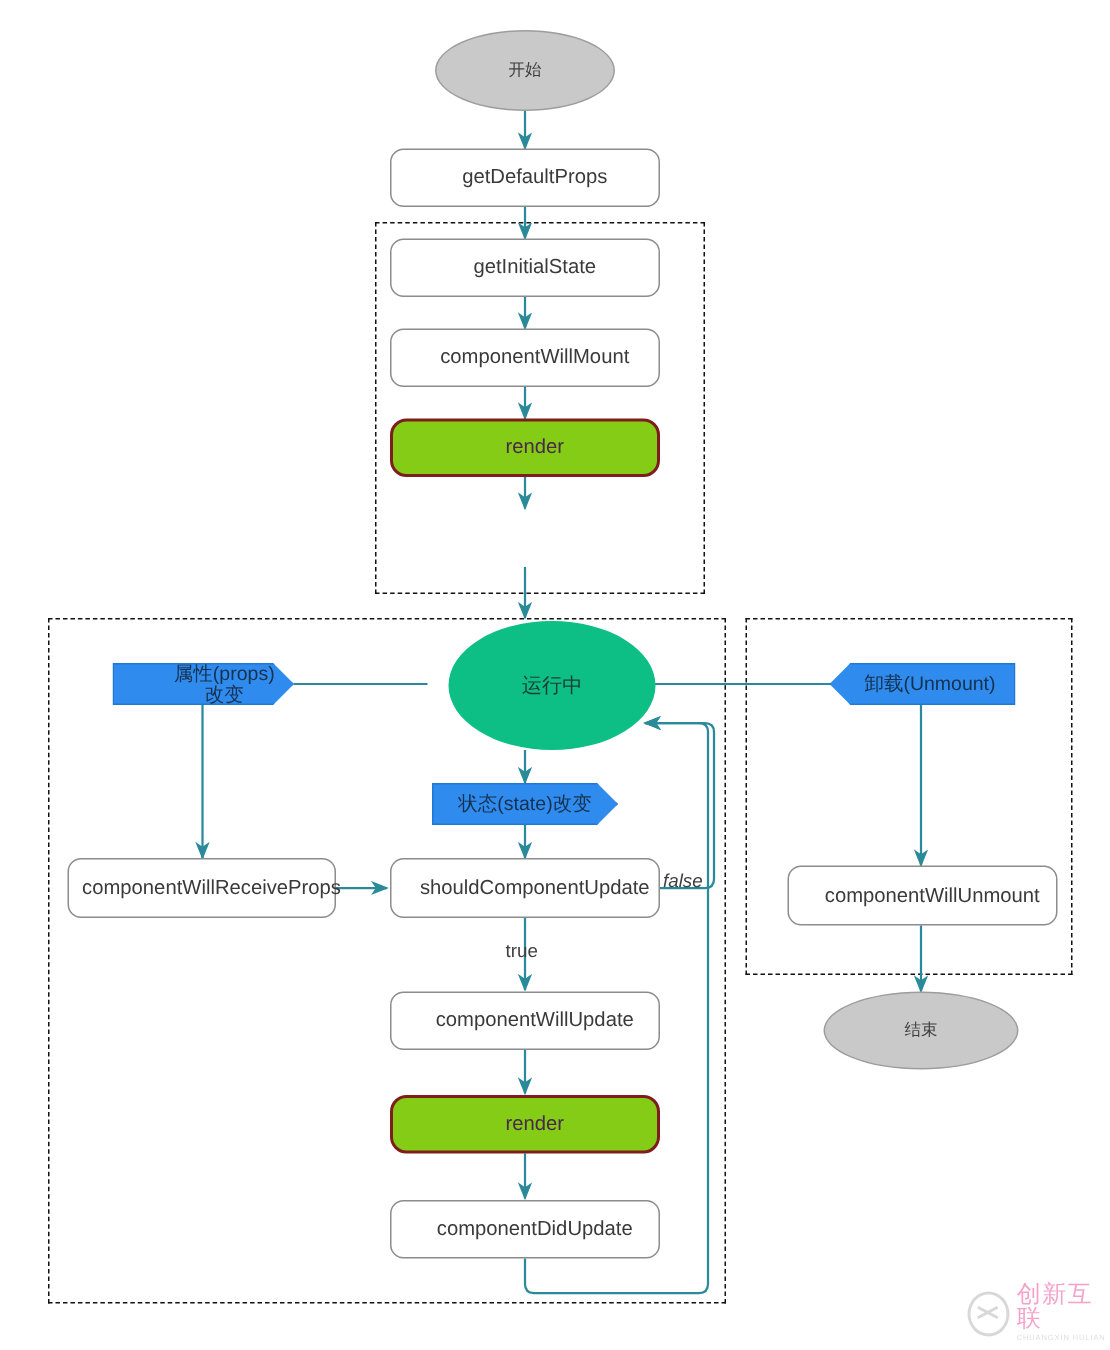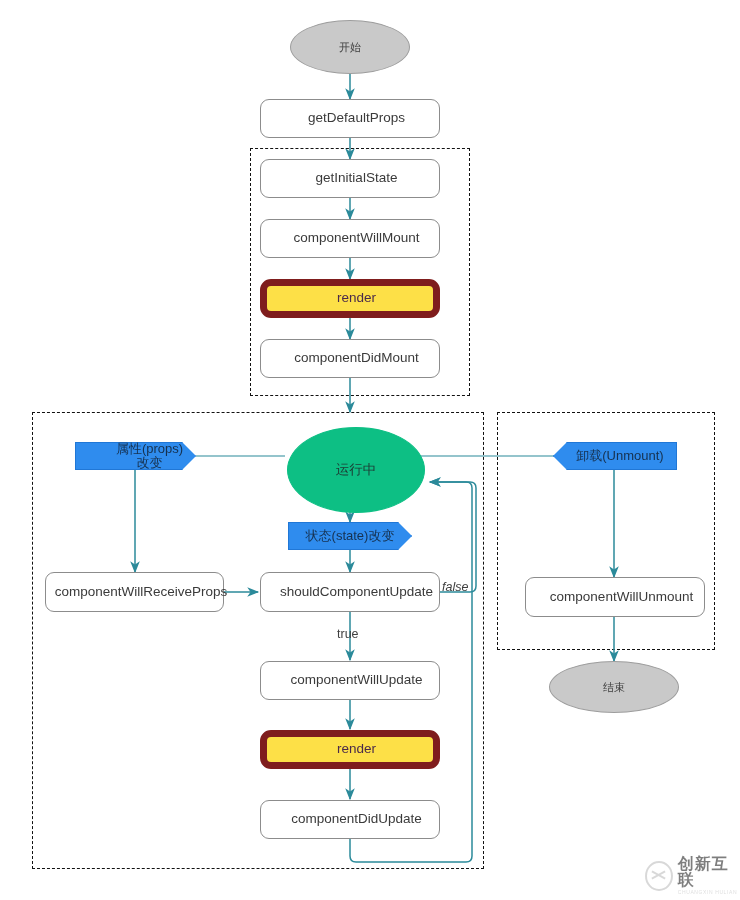--- a/index.html
+++ b/index.html
@@ -29,22 +29,22 @@
   }
   .rbox{
     border:1px solid #8c8c8c;
     border-radius:9px;
     background:#ffffff;
     color:#3a3a3a;
     font-size:13.5px;
     padding-left:13px;
   }
   .rbox.render{
-    background:#fde047;
-    border:7px solid #7f1d1d;
+    background:#84cc16;
+    border:2px solid #7f1d1d;
     color:#4a2a4a;
     border-radius:11px;
   }
   .terminal{
     background:#c9c9c9;
     border:1px solid #9d9d9d;
     border-radius:50%;
     color:#3f3f3f;
     font-size:11px;
   }
@@ -89,21 +89,21 @@
     border:2px solid #b3b3b3;
     position:relative;margin-right:5px;
   }
   .wm-mark:before,.wm-mark:after{
     content:"";position:absolute;left:4px;top:11px;
     width:15px;height:2.2px;background:#b3b3b3;
   }
   .wm-mark:before{transform:rotate(28deg);}
   .wm-mark:after{transform:rotate(-28deg);}
   .wm-text{display:flex;flex-direction:column;}
-  .wm-cn{font-size:16px;color:#000000;letter-spacing:1px;line-height:1;font-weight:bold;}
+  .wm-cn{font-size:16px;color:#ec4899;letter-spacing:1px;line-height:1;font-weight:normal;}
   .wm-en{font-size:5px;color:#bdbdbd;letter-spacing:.6px;line-height:1.6;}
 </style>
 </head>
 <body>
 
 <div id="stage">
 
   <div class="panel" style="left:250px;top:148px;width:220px;height:248px;"></div>
   <div class="panel" style="left:32px;top:412px;width:452px;height:457px;"></div>
   <div class="panel" style="left:497px;top:412px;width:218px;height:238px;"></div>
@@ -170,25 +170,22 @@
   </div>
 
   <div class="node rbox" style="left:260px;top:219px;width:180px;height:39px;">
     <span>componentWillMount</span>
   </div>
 
   <div class="node rbox render" style="left:260px;top:279px;width:180px;height:39px;">
     <span>render</span>
   </div>
 
-  <div class="node rbox" style="left:260px;top:339px;width:180px;height:39px;">
-    <span>componentDidMount</span>
-  </div>
-
-  <div class="node ellipse-green" style="left:287px;top:414px;width:138px;height:86px;margin-top:13px;">
+
+  <div class="node ellipse-green" style="left:299px;top:414px;width:138px;height:86px;">
     <span>运行中</span>
   </div>
 
   <div class="node flag right" style="left:75px;top:442px;width:121px;height:28px;padding-left:34px;">
     <span>属性(props)改变</span>
   </div>
 
   <div class="node flag right" style="left:288px;top:522px;width:124px;height:28px;">
     <span>状态(state)改变</span>
   </div>

